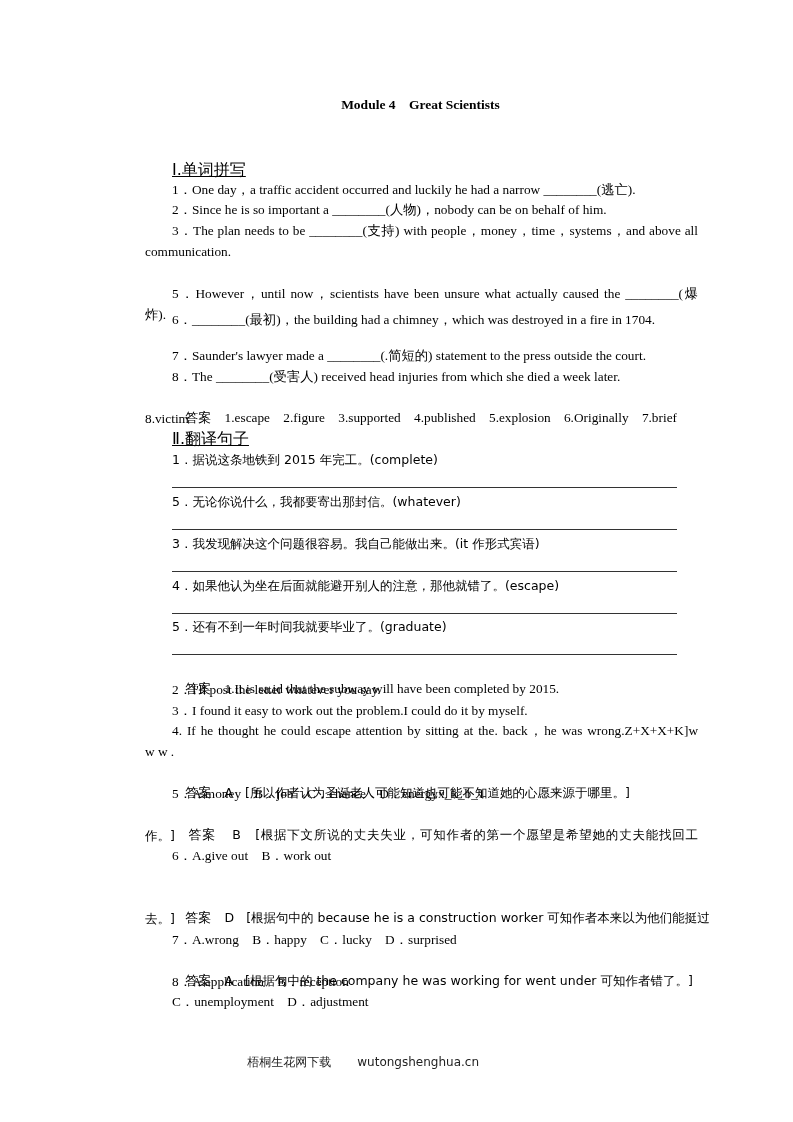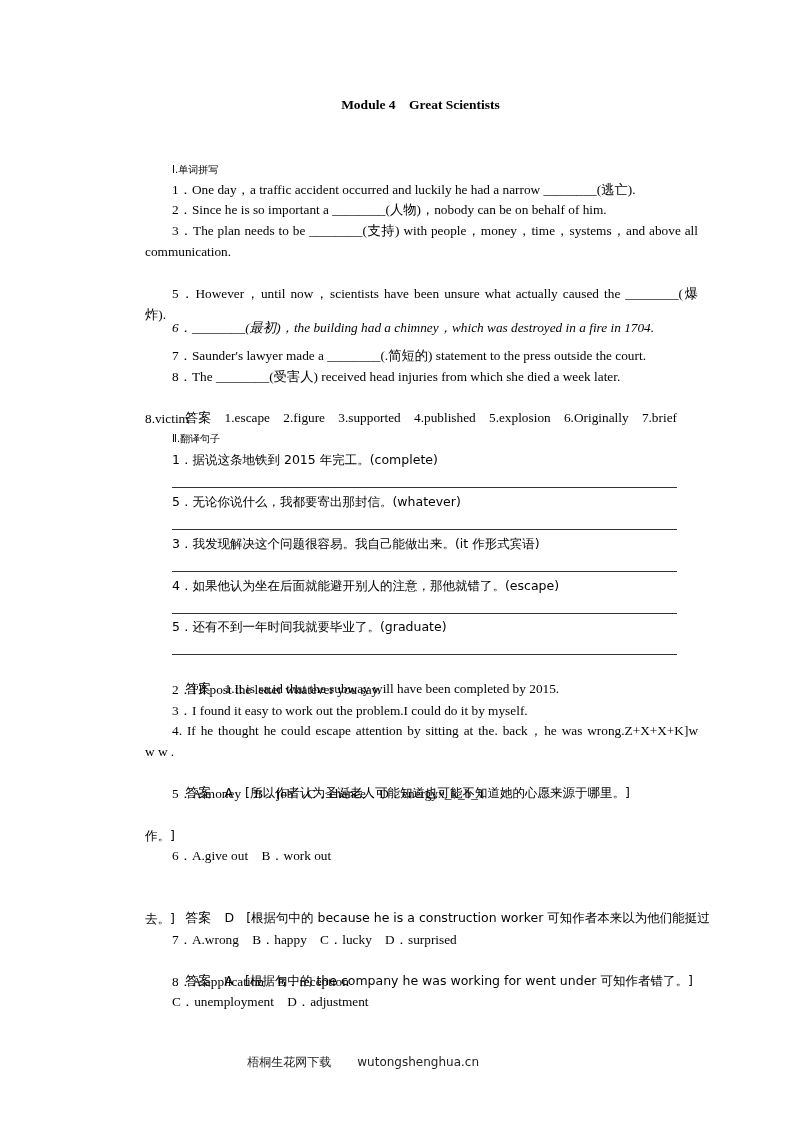--- a/index.html
+++ b/index.html
@@ -13,21 +13,21 @@
   .title {
     position: absolute; top: 97px; left: 0; width: 793px; text-align: center;
     font-weight: bold; font-size: 13.5px; white-space: pre;
   }
   .line {
     position: absolute; left: 121px; width: 553px; white-space: pre;
     line-height: 20px; height: 20px;
   }
   .ind { left: 148px; width: 526px; }
   .just { text-align: justify; text-align-last: justify; }
-  .heading { font-family: "DejaVu Sans", sans-serif; font-size: 10px; }
+  .heading { font-family: "DejaVu Sans", sans-serif; font-size: 16px; text-decoration: underline; }
   .cn { font-family: "DejaVu Sans", sans-serif; font-size: 12.5px; }
   .ans-label { font-family: "DejaVu Sans", sans-serif; font-size: 13px; }
   .rule {
     position: absolute; left: 148px; width: 505px; height: 0;
     border-top: 1px solid #333;
   }
   .footer {
     position: absolute; top: 1040px; left: 0; width: 663px; text-align: center;
     font-family: "DejaVu Sans", sans-serif; font-size: 12px; color: #222; white-space: pre;
   }
@@ -40,21 +40,21 @@
 
   <div class="title">Module 4    Great Scientists</div>
 
   <div class="line ind heading" style="top:160px;">Ⅰ.单词拼写</div>
   <div class="line ind" style="top:180px;">1．One day，a traffic accident occurred and luckily he had a narrow ________(逃亡).</div>
   <div class="line ind" style="top:200px;">2．Since he is so important a ________(人物)，nobody can be on behalf of him.</div>
   <div class="line ind just" style="top:221px;">3．The plan needs to be ________(支持) with people，money，time，systems，and above all</div>
   <div class="line" style="top:242px;">communication.</div>
   <div class="line ind just" style="top:284px;">5．However，until now，scientists have been unsure what actually caused the ________(爆</div>
   <div class="line" style="top:305px;">炸).</div>
-  <div class="line ind" style="top:318px;font-style:italic;">6．________(最初)，the building had a chimney，which was destroyed in a fire in 1704.</div>
+  <div class="line ind" style="top:310px;">6．________(最初)，the building had a chimney，which was destroyed in a fire in 1704.</div>
   <div class="line ind" style="top:346px;">7．Saunder's lawyer made a ________(.简短的) statement to the press outside the court.</div>
   <div class="line ind" style="top:367px;">8．The ________(受害人) received head injuries from which she died a week later.</div>
   <div class="line ind" style="top:388px;">
     <span class="ans-label">答案</span><span>    </span><span>1.escape    2.figure    3.supported    4.published    5.explosion    6.Originally    7.brief</span>
   </div>
   <div class="line" style="top:409px;">8.victim</div>
 
   <div class="line ind heading" style="top:429px;">Ⅱ.翻译句子</div>
   <div class="line ind cn" style="top:450px;">1．据说这条地铁到 2015 年完工。(complete)</div>
   <div class="rule" style="top:487px;"></div>
@@ -72,20 +72,23 @@
   </div>
   <div class="line ind" style="top:680px;">2．I'll post the letter whatever you say.</div>
   <div class="line ind" style="top:701px;">3．I found it easy to work out the problem.I could do it by myself.</div>
   <div class="line ind just" style="top:721px;">4. If he thought he could escape attention by sitting at the. back，he was wrong.Z+X+X+K]w</div>
   <div class="line" style="top:742px;">w w .</div>
 
   <div class="line ind" style="top:763px;">
     <span class="ans-label">答案</span><span>    </span><span class="cn">A   [所以作者认为圣诞老人可能知道也可能不知道她的心愿来源于哪里。]</span>
   </div>
   <div class="line ind" style="top:784px;">5．A.money    B．job    C．chance    D．energyx_k_b_1</div>
+  <div class="line ind just" style="top:805px;">
+    <span class="ans-label">答案</span><span>    </span><span class="cn">B   [根据下文所说的丈夫失业，可知作者的第一个愿望是希望她的丈夫能找回工</span>
+  </div>
   <div class="line cn" style="top:826px;">作。]</div>
   <div class="line ind" style="top:846px;">6．A.give out    B．work out</div>
   <div class="line ind just" style="top:888px;">
     <span class="ans-label">答案</span><span>    </span><span class="cn">D   [根据句中的 because he is a construction worker 可知作者本来以为他们能挺过</span>
   </div>
   <div class="line cn" style="top:909px;">去。]</div>
   <div class="line ind" style="top:930px;">7．A.wrong    B．happy    C．lucky    D．surprised</div>
   <div class="line ind" style="top:951px;">
     <span class="ans-label">答案</span><span>    </span><span class="cn">A   [根据句中的 the company he was working for went under 可知作者错了。]</span>
   </div>

